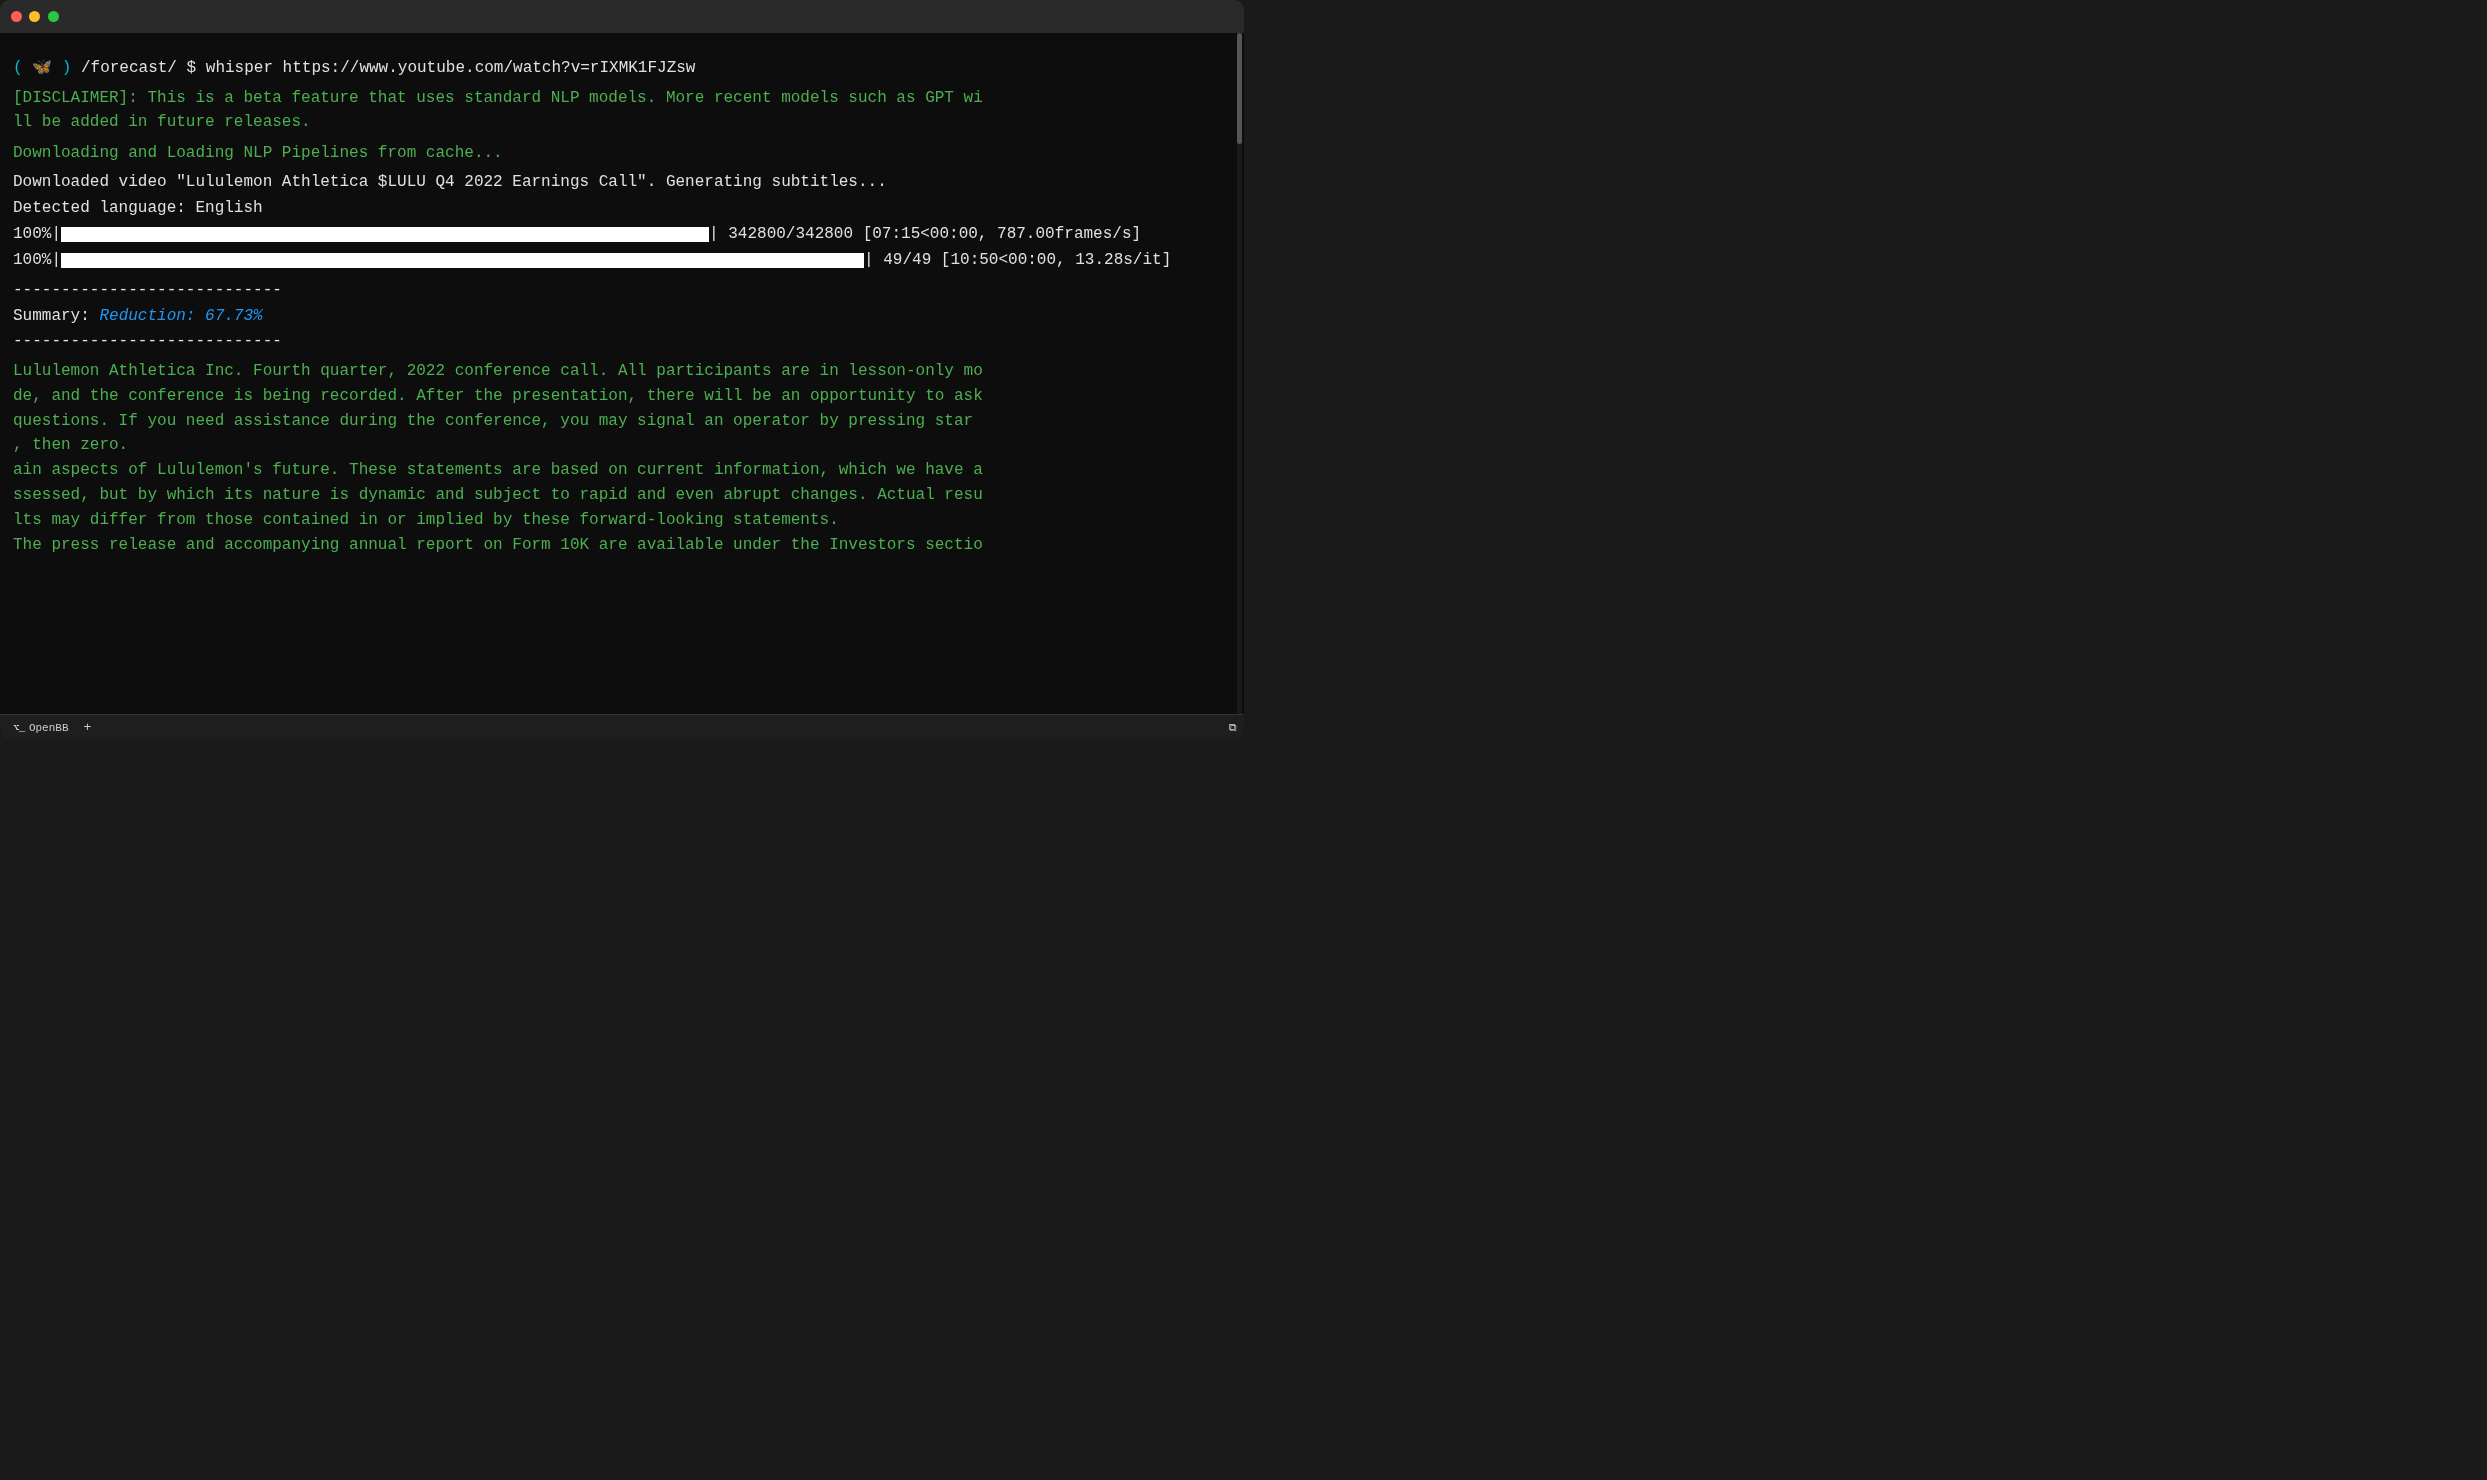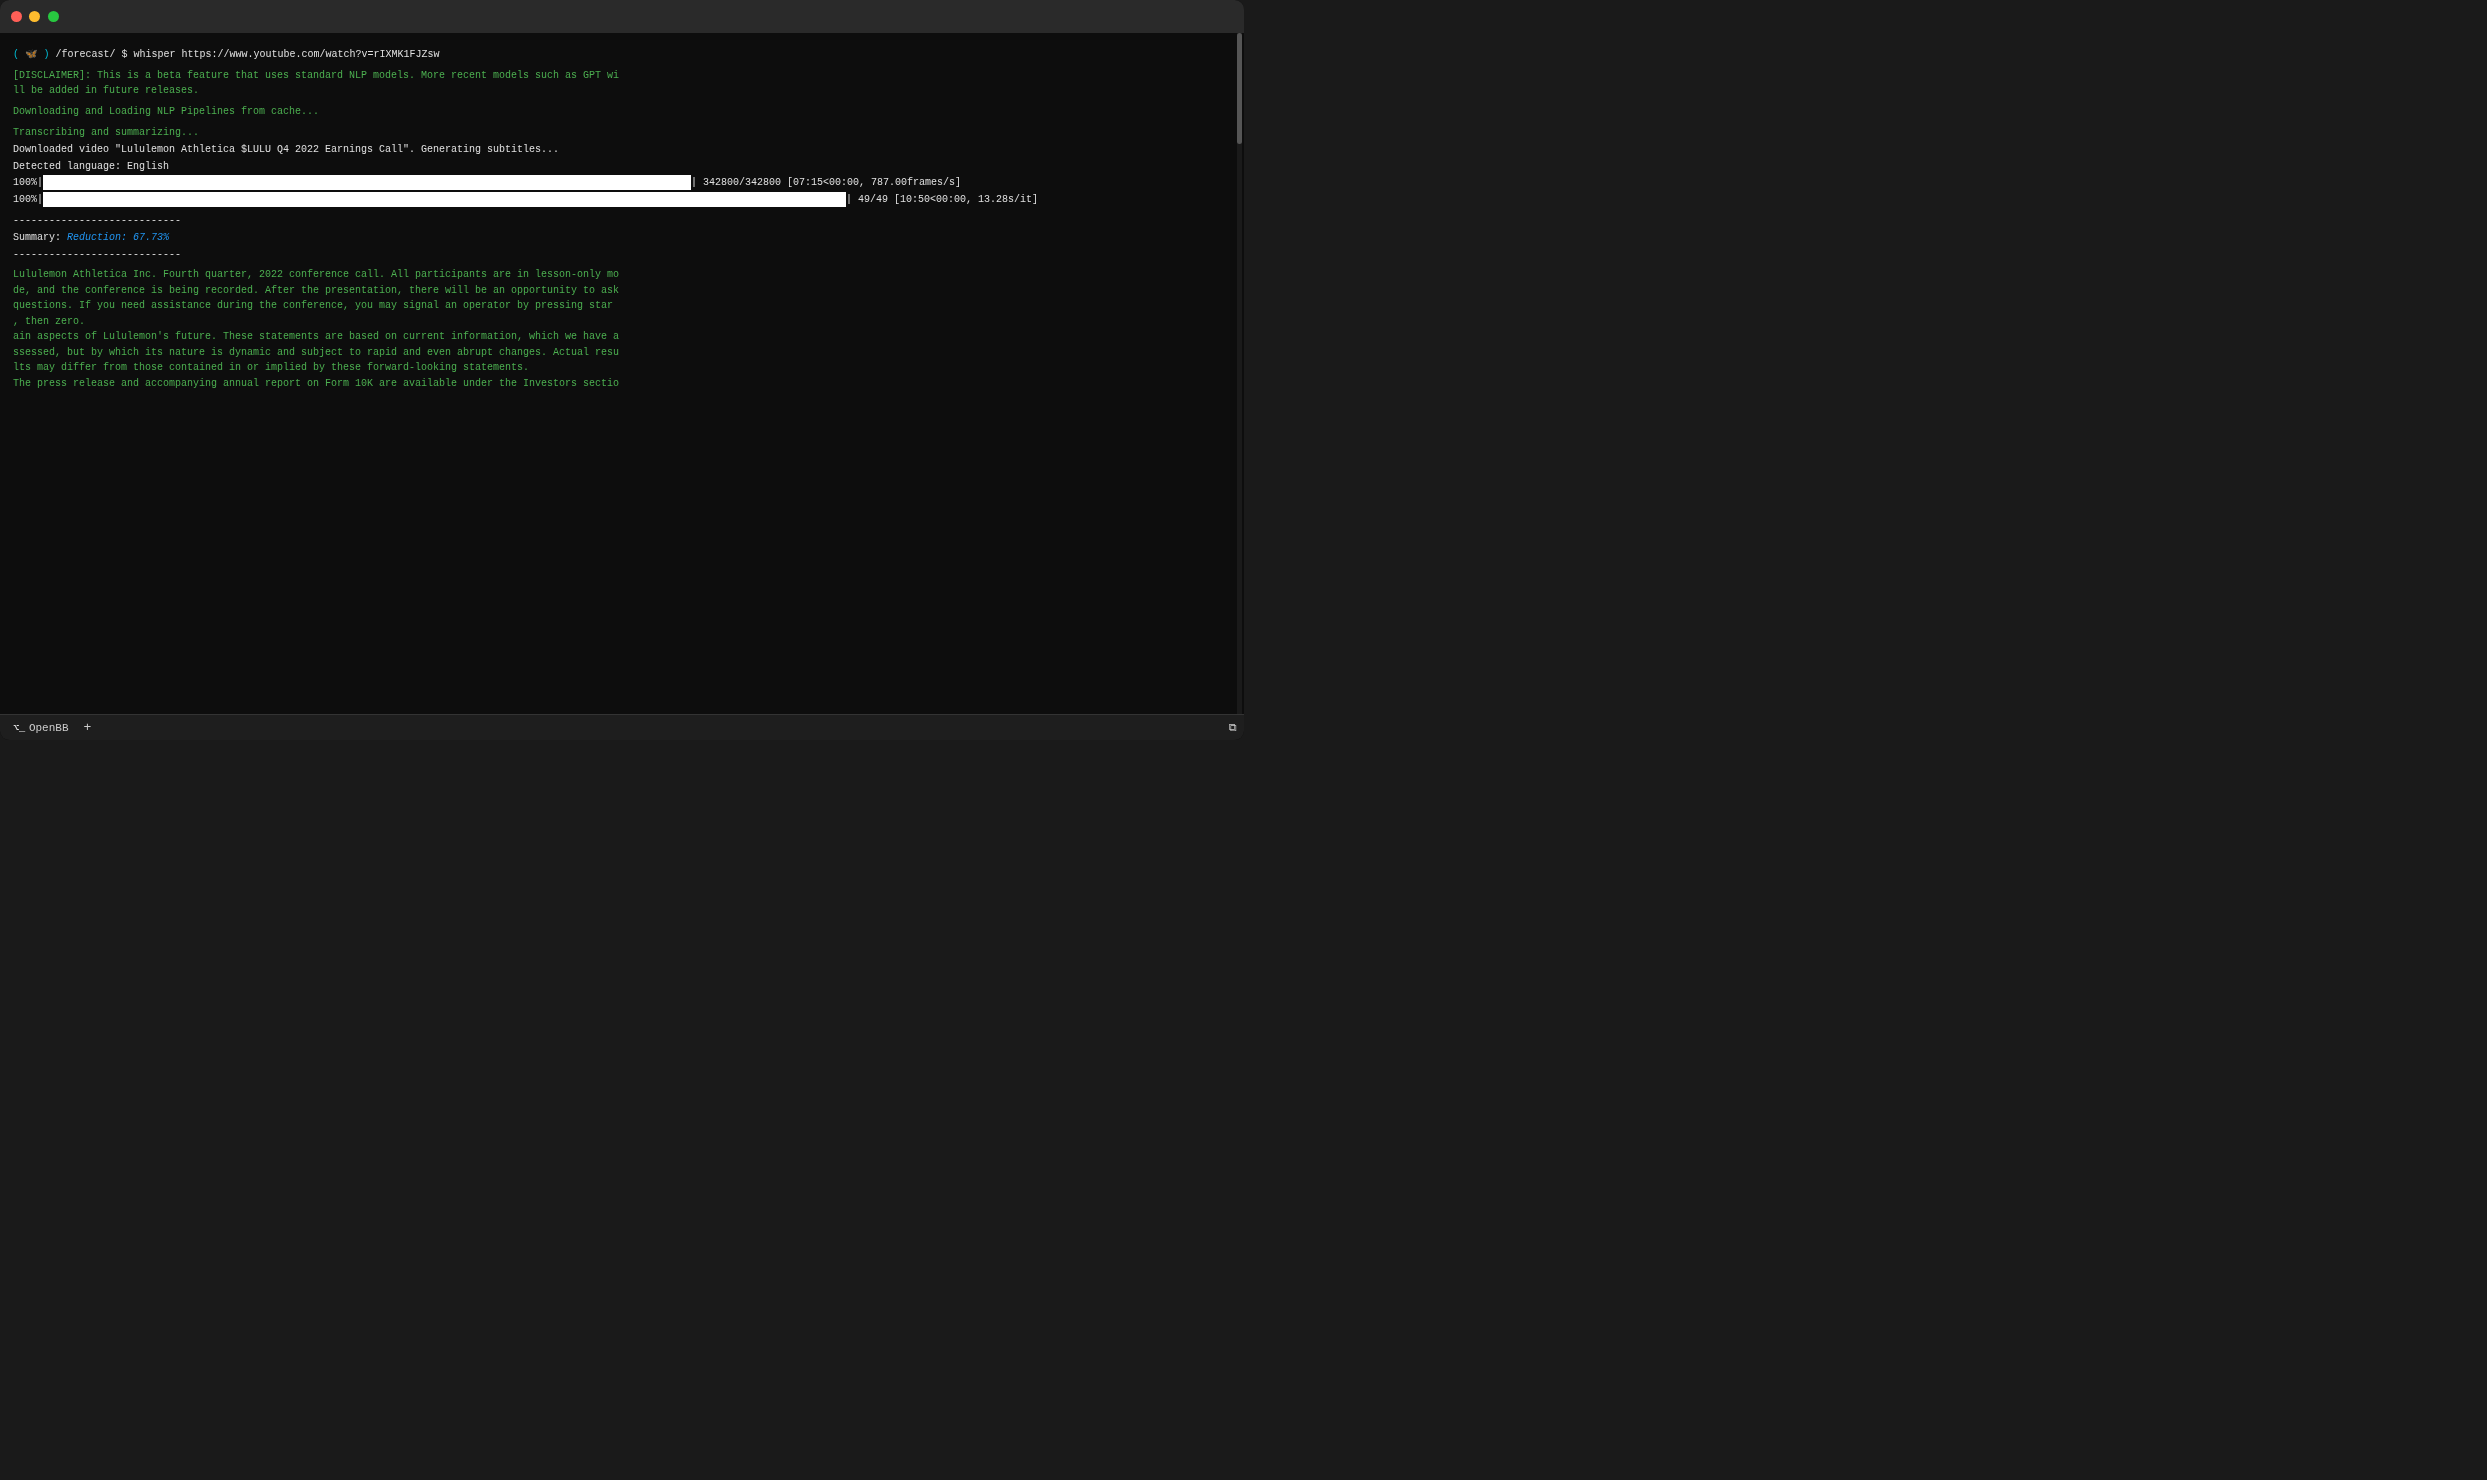--- a/index.html
+++ b/index.html
@@ -47,24 +47,24 @@
       height: 11px;
       border-radius: 50%;
     }
 
     .tl-red { background: #ff5f57; }
     .tl-yellow { background: #febc2e; }
     .tl-green { background: #28c840; }
 
     .terminal-content {
       flex: 1;
-      padding: 14px 13px;
+      padding: 23px 13px;
       overflow-y: auto;
       overflow-x: hidden;
-      font-size: 10px;
+      font-size: 16px;
       line-height: 1.5;
       background: #0d0d0d;
       position: relative;
     }
 
     .scrollbar {
       position: absolute;
       right: 1.9px;
       top: 33px;
       width: 5.6px;
@@ -213,21 +213,20 @@
     </div>
 
     <div class="disclaimer mb6">
       <span>[DISCLAIMER]: This is a beta feature that uses standard NLP models. More recent models such as GPT wi</span><br>
       <span>ll be added in future releases.</span>
     </div>
 
     <div class="green-text mb6">Downloading and Loading NLP Pipelines from cache...</div>
 
 
-    <div class="green-text mb2">Transcribing and summarizing...</div>
 
     <div class="white-text mb2">Downloaded video "Lululemon Athletica $LULU Q4 2022 Earnings Call". Generating subtitles...</div>
 
     <div class="white-text mb2">Detected language: English</div>
 
     <div class="progress-line mb2">
       <span>100%|</span>
       <span class="progress-bar" style="width: 648px;"></span>
       <span>| 342800/342800 [07:15&lt;00:00, 787.00frames/s]</span>
     </div>

